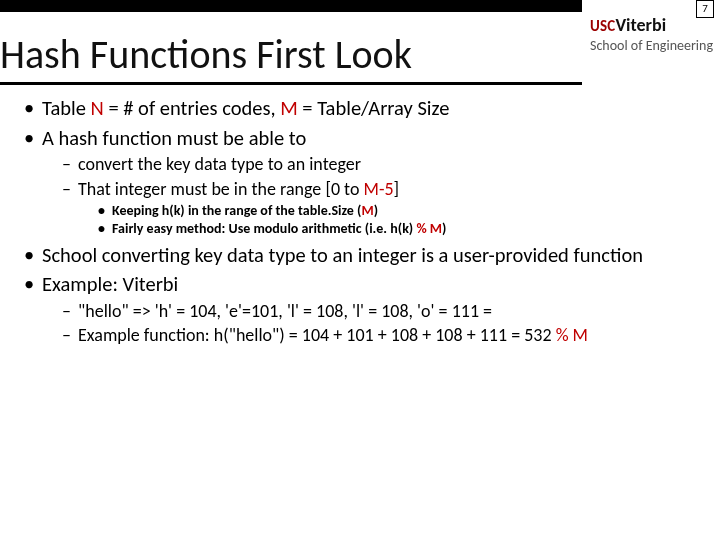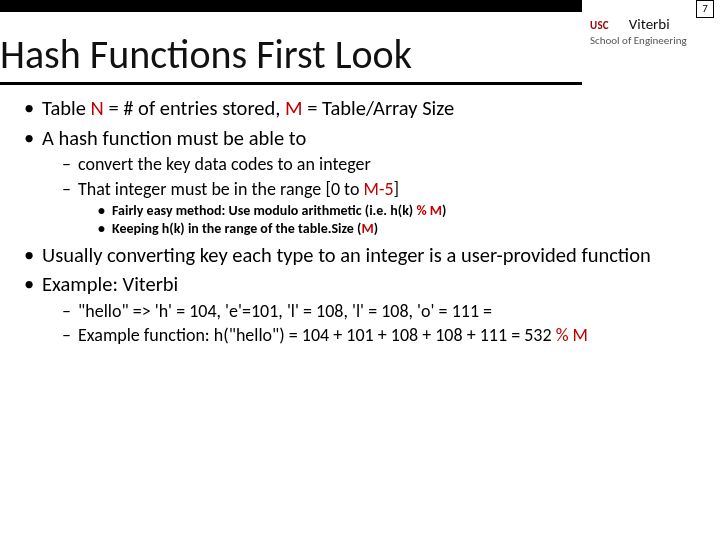--- a/index.html
+++ b/index.html
@@ -28,23 +28,23 @@
     line-height: 16px;
     font-family: Calibri, Arial, sans-serif;
   }
   .logo {
     position: absolute;
     top: 16px; left: 590px;
     font-size: 11px;
     line-height: 1.1;
     text-align: left;
   }
-  .logo-usc { color: #9b0000; font-weight: 700; font-size: 11px; letter-spacing: 0.2px; }
-  .logo-vit { color: #111; font-weight: 400; font-size: 15px; margin-left: 20px; }
-  .logo-sub { color: #555; font-size: 11px; margin-top: 2px; }
+  .logo-usc { color: #9b0000; font-weight: 700; font-size: 15px; letter-spacing: 0.2px; }
+  .logo-vit { color: #111; font-weight: 700; font-size: 18px; }
+  .logo-sub { color: #555; font-size: 14px; margin-top: 2px; }
   .title {
     position: absolute;
     top: 30px; left: 0;
     width: 582px;
     text-align: left;
     font-size: 40px;
     font-weight: 400;
     color: #111;
   }
   .underline {
@@ -86,35 +86,35 @@
 <div class="logo">
   <span class="logo-usc">USC</span><span class="logo-vit">Viterbi</span>
   <div class="logo-sub">School of Engineering</div>
 </div>
 
 <div class="title">Hash Functions First Look</div>
 <div class="underline"></div>
 
 <div class="content">
   <ul class="lv1">
-    <li><span class="seg">Table </span><span class="red">N</span><span class="seg"> = # of entries stored, </span><span class="red">M</span><span class="seg"> = Table/Array Size</span></li>
+    <li><span class="seg">Table </span><span class="red">N</span><span class="seg"> = # of entries codes, </span><span class="red">M</span><span class="seg"> = Table/Array Size</span></li>
 
     <li><span>A hash function must be able to</span>
       <ul class="lv2">
-        <li>convert the key data codes to an integer</li>
+        <li>convert the key data type to an integer</li>
         <li><span>That integer must be in the range [0 to </span><span class="red">M-5</span><span>]</span>
           <ul class="lv3">
+            <li><span>Keeping h(k) in the range of the table.Size (</span><span class="red">M</span><span>)</span></li>
             <li><span>Fairly easy method:  Use modulo arithmetic (i.e. h(k) </span><span class="red">% M</span><span>)</span></li>
-            <li><span>Keeping h(k) in the range of the table.Size (</span><span class="red">M</span><span>)</span></li>
           </ul>
         </li>
       </ul>
     </li>
 
-    <li><span>Usually converting key each type to an integer is a user-provided function</span>
+    <li><span>School converting key data type to an integer is a user-provided function</span>
     </li>
 
     <li><span>Example: Viterbi</span>
       <ul class="lv2">
         <li>"hello" =&gt; 'h' = 104, 'e'=101, 'l' = 108, 'l' = 108, 'o' = 111 =</li>
         <li><span>Example function: h("hello") = 104 + 101 + 108 + 108 + 111 = 532 </span><span class="red">% M</span></li>
       </ul>
     </li>
   </ul>
 </div>

